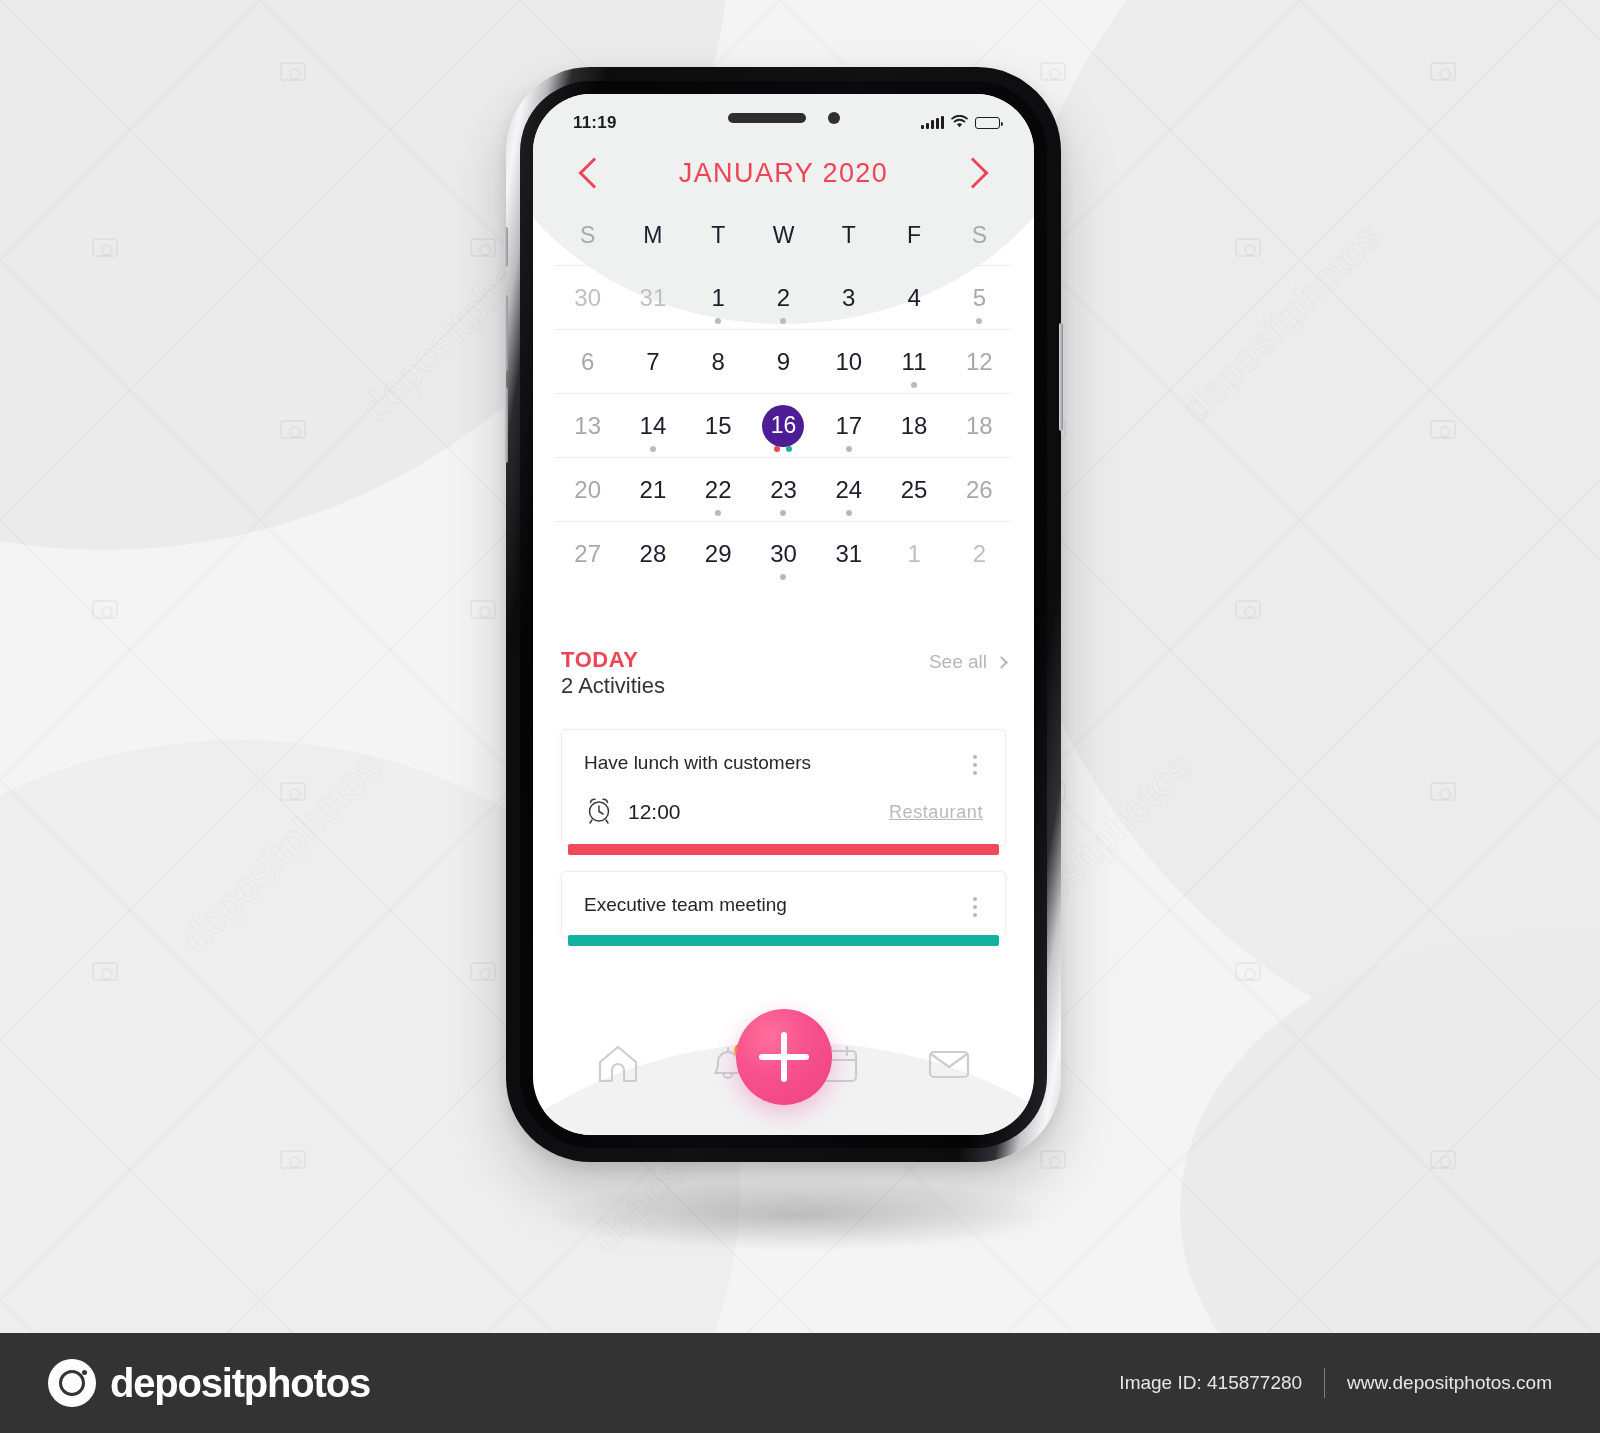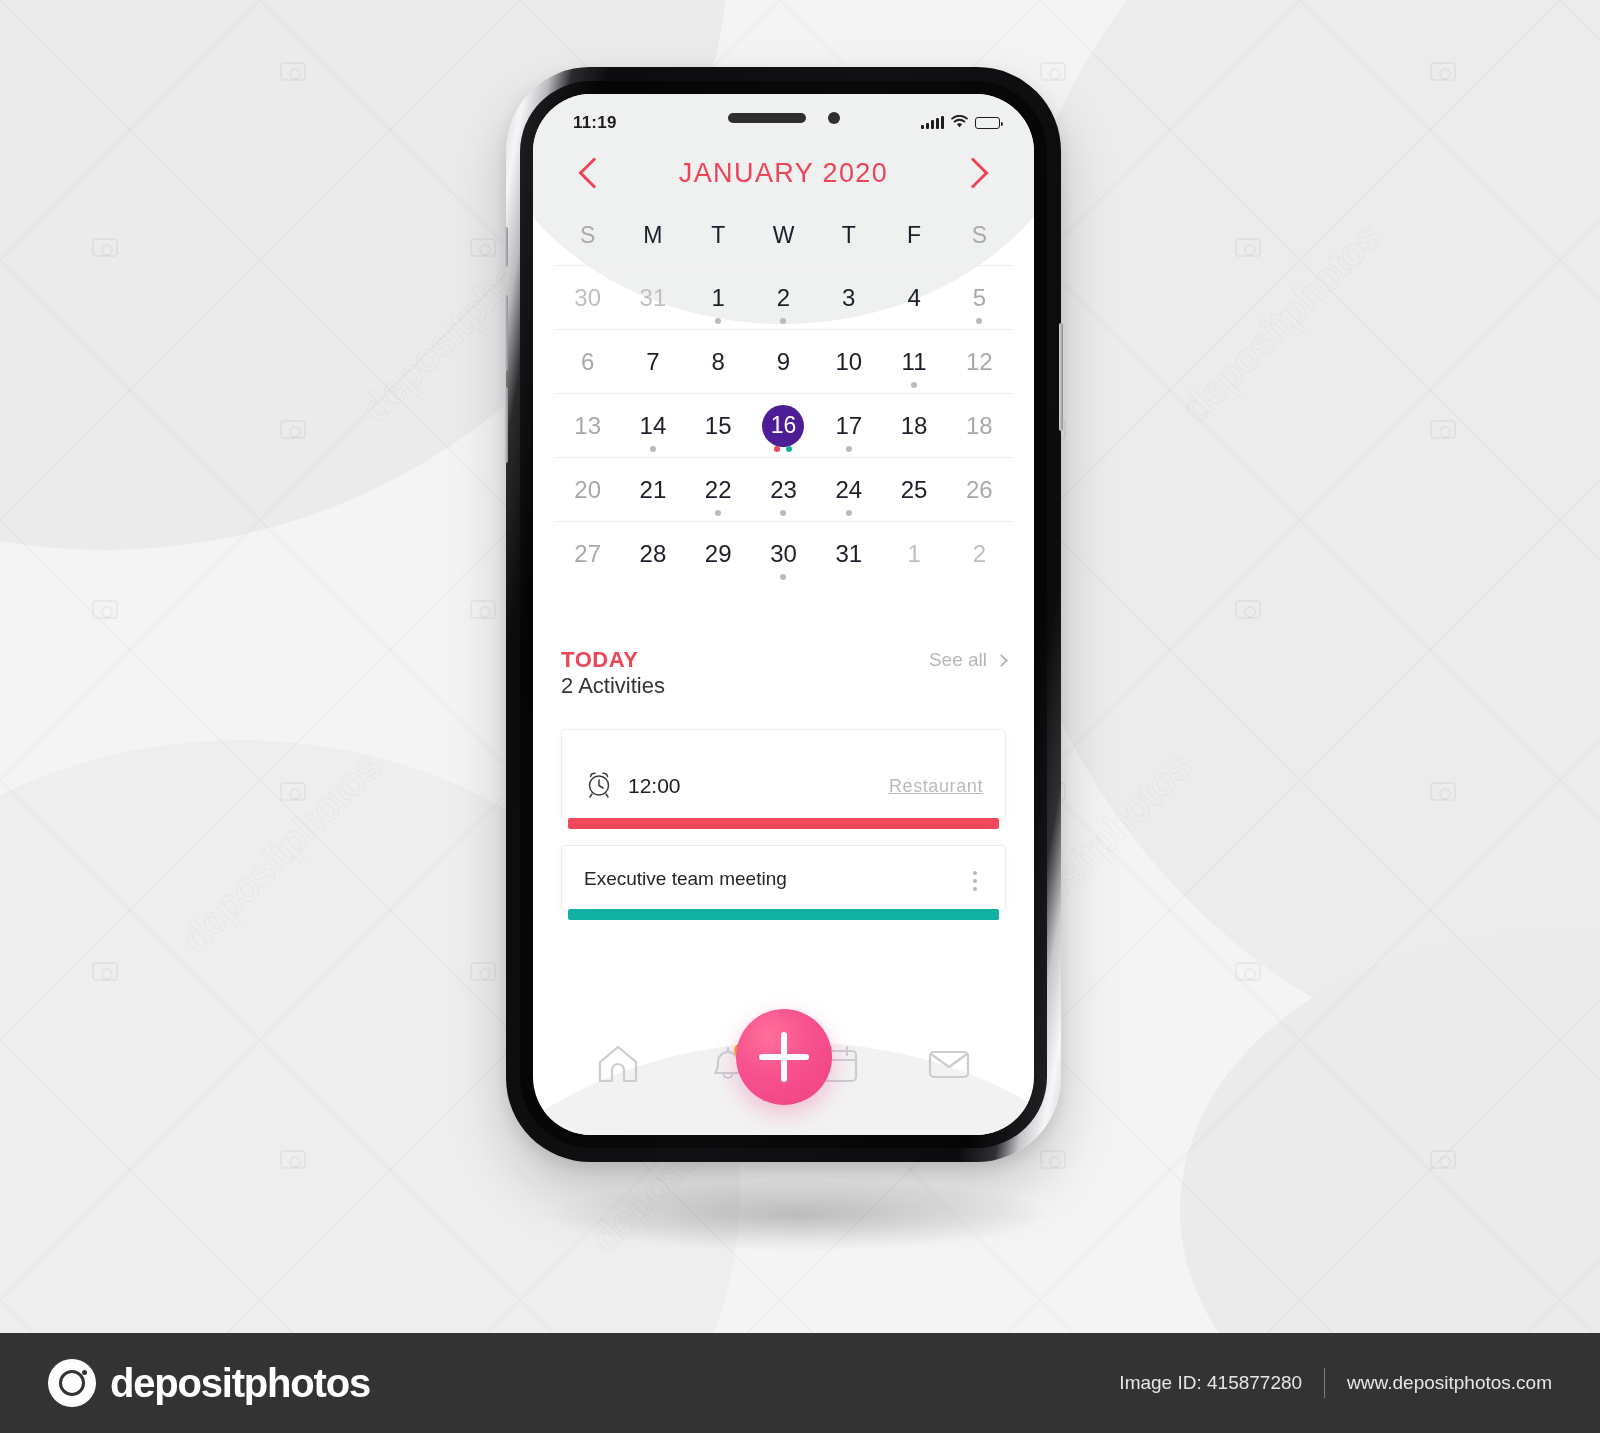--- a/index.html
+++ b/index.html
@@ -171,21 +171,21 @@
   .day-cell.muted  .day-num { color: #bfc0c4; }
   .day-cell.weekend .day-num { color: #a8a9ad; }
   .day-cell.selected .day-num { background: #4c1d95; color: #ffffff; font-size: 23px; }
   .dots { position: absolute; bottom: 5px; display: flex; gap: 6px; }
   .dot { width: 6px; height: 6px; border-radius: 50%; background: #b9babe; }
   .dot.red  { background: #ef4455; }
   .dot.teal { background: #16b2a0; }
 
   
   #today-section { position: absolute; left: 0; top: 553px; width: 100%; padding: 0 28px; }
-  #today-head { display: flex; align-items: center; justify-content: space-between; }
+  #today-head { display: flex; align-items: flex-end; justify-content: space-between; }
   #today-label { font-size: 22px; font-weight: bold; color: #ef4455; letter-spacing: .6px; }
   #see-all-link { display: flex; align-items: center; gap: 10px; cursor: pointer; }
   #see-all-text { font-size: 19px; color: #b6b7bb; }
   #see-all-chev {
     width: 9px; height: 9px;
     border-top: 2px solid #b6b7bb; border-right: 2px solid #b6b7bb;
     transform: rotate(45deg);
   }
   #activity-count { font-size: 22px; color: #34353a; }
 
@@ -526,20 +526,28 @@
         <div id="see-all-link">
           <span id="see-all-text">See all</span>
           <span id="see-all-chev"></span>
         </div>
       </div>
       <div id="activity-count">2 Activities</div>
     </div>
 
     <div id="activity-list">
         <div class="activity-card">
+          <div class="card-top">
+            <div class="card-title">Have lunch with customers</div>
+            <div class="kebab">
+              <i></i>
+              <i></i>
+              <i></i>
+            </div>
+          </div>
           <div class="card-bottom">
             <div class="card-time-wrap">
               <span><svg width="30" height="30" viewBox="0 0 30 30">
                   <circle cx="15" cy="16.5" r="9.5" fill="none" stroke="#3a3b40" stroke-width="1.5"></circle>
                   <path d="M15 11 L15 16.5 L19 19" fill="none" stroke="#3a3b40" stroke-width="1.5" stroke-linecap="round"></path>
                   <path d="M6.5 7.5 a4 4 0 0 1 4.5 -3.3" fill="none" stroke="#3a3b40" stroke-width="1.5" stroke-linecap="round"></path>
                   <path d="M23.5 7.5 a4 4 0 0 0 -4.5 -3.3" fill="none" stroke="#3a3b40" stroke-width="1.5" stroke-linecap="round"></path>
                   <path d="M8 25 L6 28 M22 25 L24 28" stroke="#3a3b40" stroke-width="1.5" stroke-linecap="round"></path>
                 </svg></span>
               <span class="card-time">12:00</span>

